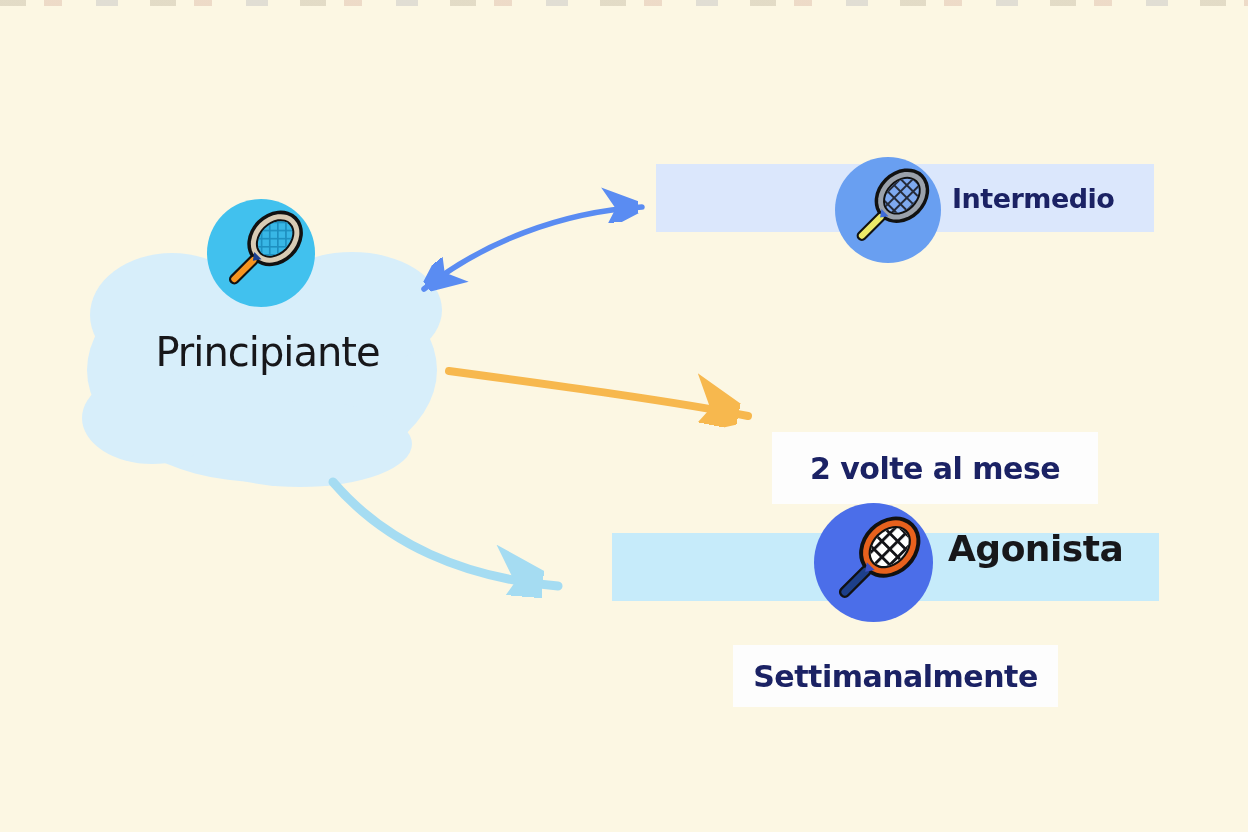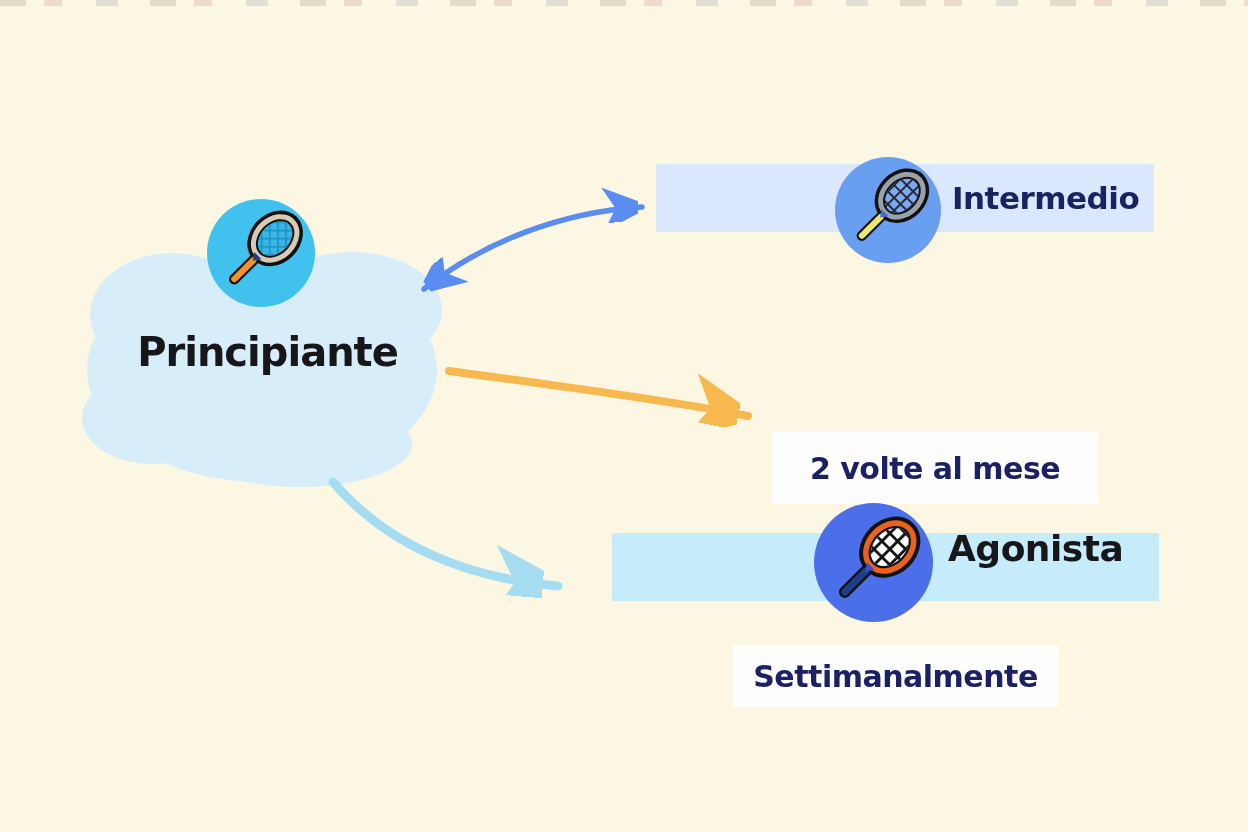--- a/index.html
+++ b/index.html
@@ -22,30 +22,30 @@
     position:absolute;border-radius:50%;z-index:4;
     display:flex;align-items:center;justify-content:center;
   }
   .circle-badge svg.racket{width:94%;height:94%;}
   .badge-principiante{left:207px;top:199px;width:108px;height:108px;background:var(--circle-principiante,#41c1ee);}
   .badge-intermedio{left:835px;top:157px;width:106px;height:106px;background:var(--circle-intermedio,#699ff1);}
   .badge-agonista{left:814px;top:503px;width:119px;height:119px;background:var(--circle-agonista,#4b6ee9);}
   .cloud-label{
     position:absolute;left:90px;top:320px;width:355px;height:64px;z-index:3;
     display:flex;align-items:center;justify-content:center;
-    font-size:40px;font-weight:700;letter-spacing:-1px;color:var(--ink,#17171a);
+    font-size:40px;font-weight:400;letter-spacing:-1px;color:var(--ink,#17171a);
   }
   .band{position:absolute;z-index:2;}
   .band-intermedio{left:656px;top:164px;width:498px;height:68px;background:var(--band-intermedio,#dbe7fc);}
   .band-agonista{left:612px;top:533px;width:547px;height:68px;background:var(--band-agonista,#c6ebfa);}
   .band-label{
     position:absolute;z-index:5;display:flex;align-items:center;
     font-weight:800;letter-spacing:-0.5px;
   }
-  .label-intermedio{left:952px;top:164px;width:200px;height:68px;font-size:31px;color:var(--navy,#1b2264);text-align:center;}
+  .label-intermedio{left:952px;top:164px;width:200px;height:68px;font-size:27px;color:var(--navy,#1b2264);text-align:center;}
   .label-agonista{left:948px;top:514px;width:206px;height:68px;font-size:36px;color:var(--ink,#17171a);}
   .freq-box{
     position:absolute;z-index:3;background:var(--box-bg,#fdfdfd);
     display:flex;align-items:center;justify-content:center;
     font-weight:800;letter-spacing:-0.5px;color:var(--navy,#1b2264);
   }
   .box-1volta{left:765px;top:261px;width:320px;height:61px;font-size:30px;}
   .box-2volte{left:772px;top:392px;width:326px;height:72px;font-size:30px;margin-top:40px;}
   .box-settimana{left:733px;top:645px;width:325px;height:62px;font-size:30px;}
 </style>

